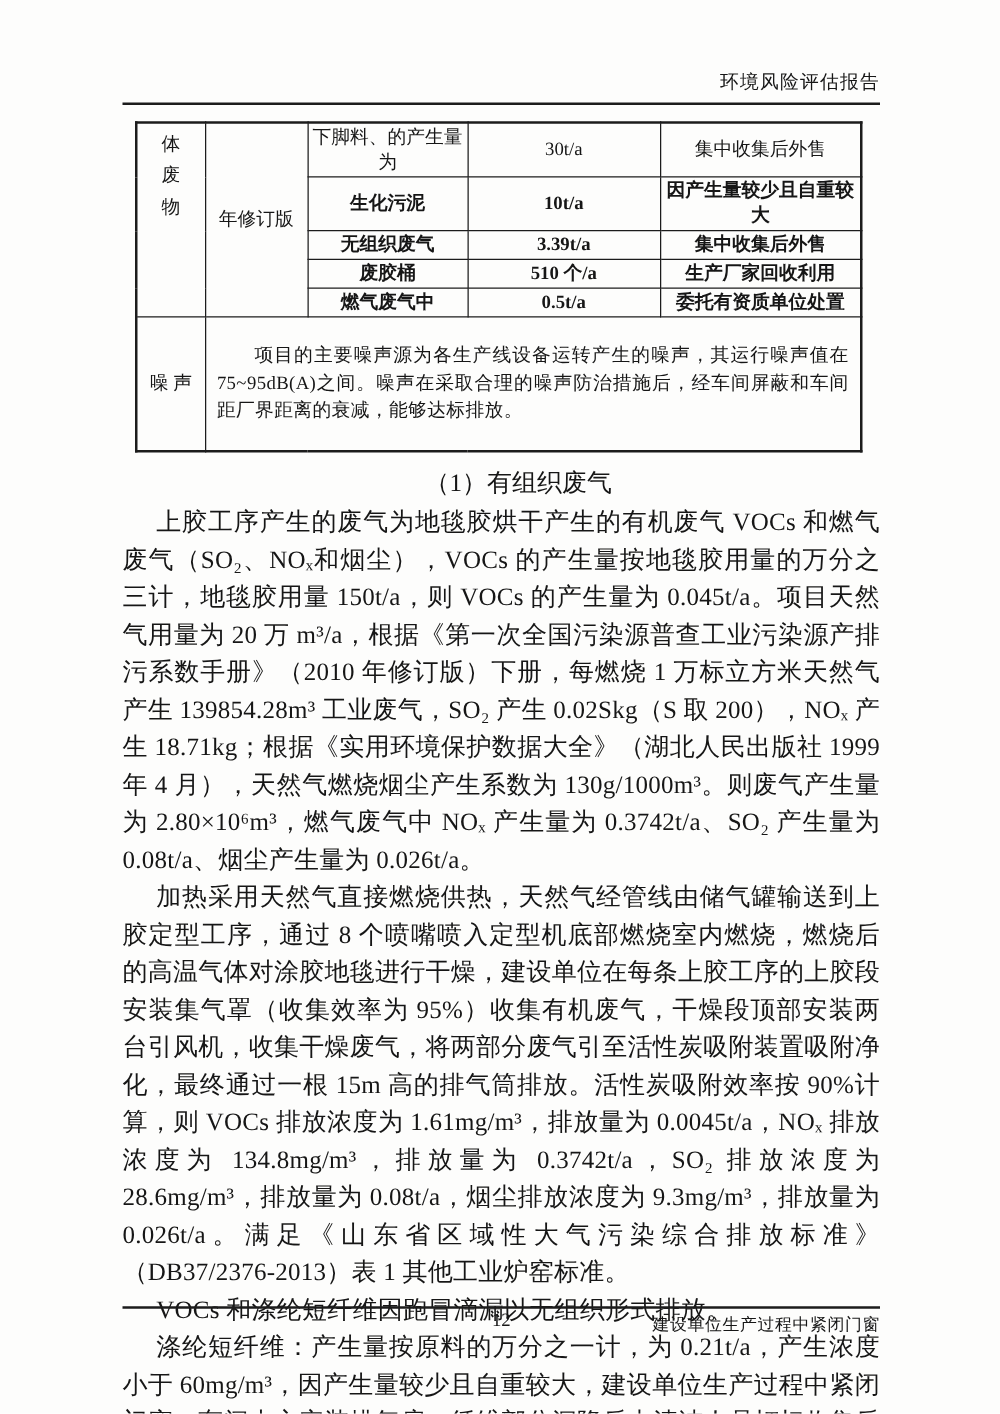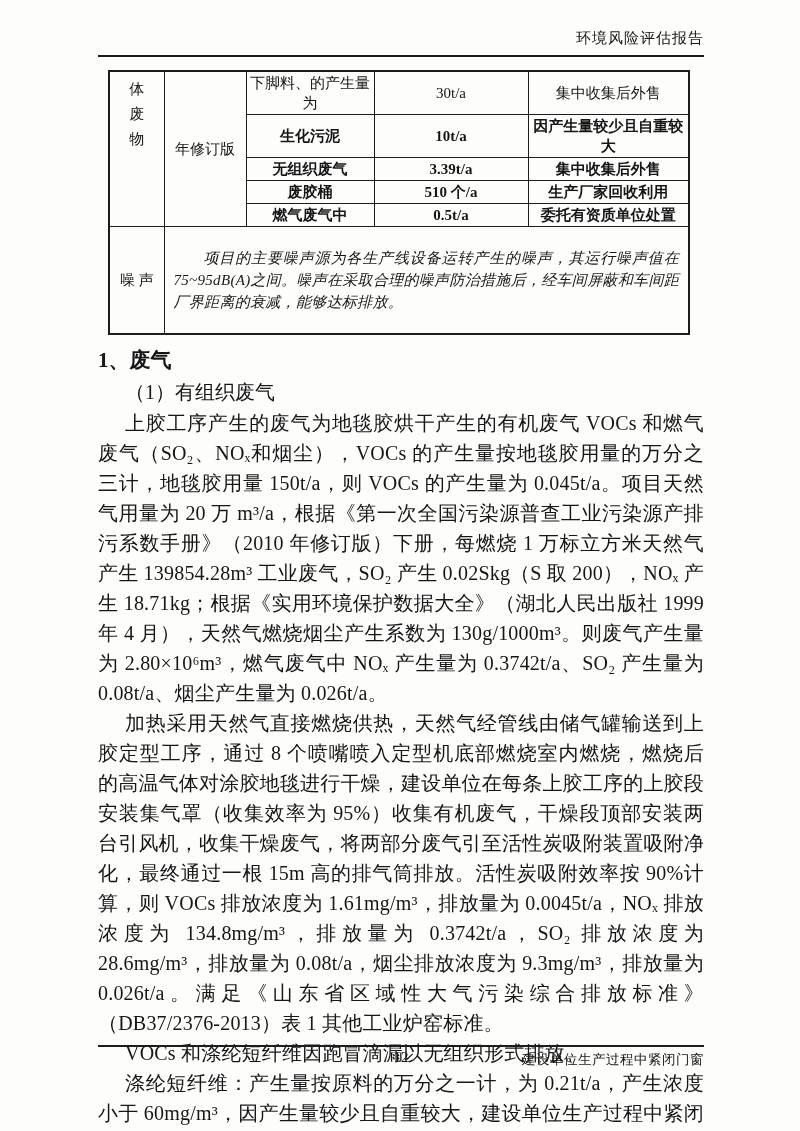--- a/index.html
+++ b/index.html
@@ -9,21 +9,21 @@
     width:800px; height:1131px;
     background:#fdfdfc;
     color:#161616;
     font-family:"Liberation Serif","DejaVu Serif",serif;
     overflow:hidden;
   }
   .content { position:absolute; left:98px; width:606px; }
 
   
   .header { top:0; }
-  .header-title { padding-top:29px; text-align:right; font-size:15px; letter-spacing:1px; }
+  .header-title { padding-top:56px; text-align:right; font-size:15px; letter-spacing:1px; }
   .rule { height:2px; background:#1c1c1c; }
   .header-rule { margin-top:7px; }
 
   
   table.waste {
     border-collapse:collapse;
     margin:13px 0 0 10px;
     width:580px;
     table-layout:fixed;
     font-size:15px;
@@ -35,27 +35,26 @@
   .row-std td  { height:23px;font-weight:bold; }
   .cat-cell { vertical-align:top !important; padding-top:5px !important; }
   .cat-cell div { line-height:25px; }
   .noise-row td { height:65px; }
   .noise-text-cell {
     text-align:justify;
     text-indent:2em;
     padding:20px 9px !important;
     line-height:22px !important;
     letter-spacing:0.3px;
-    font-style:italic;
   }
 
   
   .doc-body { margin-top:9px; font-size:20px; line-height:30px; text-align:justify; }
   .h1 { font-weight:bold; font-size:21px; line-height:32px; text-align:left; }
-  .subhead { text-indent:27px; line-height:32px; text-align:left; }
+  .subhead { text-indent:27px; line-height:32px; text-align:center; }
   .para { text-indent:27px; letter-spacing:0.2px; }
 
   
   .footer-rule { position:absolute; left:98px; width:606px; top:1045px; }
   .page-number { position:absolute; left:98px; width:606px; top:1049px; text-align:center; font-size:15px; }
   .company { position:absolute; right:96px; top:1051px; font-size:13.5px; letter-spacing:0.5px; }
 </style>
 </head>
 <body>
 
@@ -106,21 +105,20 @@
         <td>委托有资质单位处置</td>
       </tr>
       <tr class="noise-row">
         <td>噪 声</td>
         <td colspan="4" class="noise-text-cell">项目的主要噪声源为各生产线设备运转产生的噪声，其运行噪声值在75~95dB(A)之间。噪声在采取合理的噪声防治措施后，经车间屏蔽和车间距厂界距离的衰减，能够达标排放。</td>
       </tr>
     </tbody>
       </table>
 
     <div class="doc-body">
-      <div class="h1">1、废气</div>
       <div class="subhead">（1）有组织废气</div>
       <p class="para">上胶工序产生的废气为地毯胶烘干产生的有机废气 VOCs 和燃气废气（SO₂、NOₓ和烟尘），VOCs 的产生量按地毯胶用量的万分之三计，地毯胶用量 150t/a，则 VOCs 的产生量为 0.045t/a。项目天然气用量为 20 万 m³/a，根据《第一次全国污染源普查工业污染源产排污系数手册》（2010 年修订版）下册，每燃烧 1 万标立方米天然气产生 139854.28m³ 工业废气，SO₂ 产生 0.02Skg（S 取 200），NOₓ 产生 18.71kg；根据《实用环境保护数据大全》（湖北人民出版社 1999 年 4 月），天然气燃烧烟尘产生系数为 130g/1000m³。则废气产生量为 2.80×10⁶m³，燃气废气中 NOₓ 产生量为 0.3742t/a、SO₂ 产生量为 0.08t/a、烟尘产生量为 0.026t/a。</p>
       <p class="para">加热采用天然气直接燃烧供热，天然气经管线由储气罐输送到上胶定型工序，通过 8 个喷嘴喷入定型机底部燃烧室内燃烧，燃烧后的高温气体对涂胶地毯进行干燥，建设单位在每条上胶工序的上胶段安装集气罩（收集效率为 95%）收集有机废气，干燥段顶部安装两台引风机，收集干燥废气，将两部分废气引至活性炭吸附装置吸附净化，最终通过一根 15m 高的排气筒排放。活性炭吸附效率按 90%计算，则 VOCs 排放浓度为 1.61mg/m³，排放量为 0.0045t/a，NOₓ 排放浓度为 134.8mg/m³，排放量为 0.3742t/a，SO₂ 排放浓度为 28.6mg/m³，排放量为 0.08t/a，烟尘排放浓度为 9.3mg/m³，排放量为 0.026t/a。满足《山东省区域性大气污染综合排放标准》（DB37/2376-2013）表 1 其他工业炉窑标准。</p>
       <p class="para">VOCs 和涤纶短纤维因跑冒滴漏以无组织形式排放。</p>
       <p class="para">涤纶短纤维：产生量按原料的万分之一计，为 0.21t/a，产生浓度小于 60mg/m³，因产生量较少且自重较大，建设单位生产过程中紧闭门窗，车间上方安装排气扇，纤维部分沉降后由清洁人员打扫收集后回用于生产，部分经排气扇排放至室外，经室外</p>
     </div>
   </div>
 
   <div class="rule footer-rule"></div>
   <div class="page-number">12</div>

